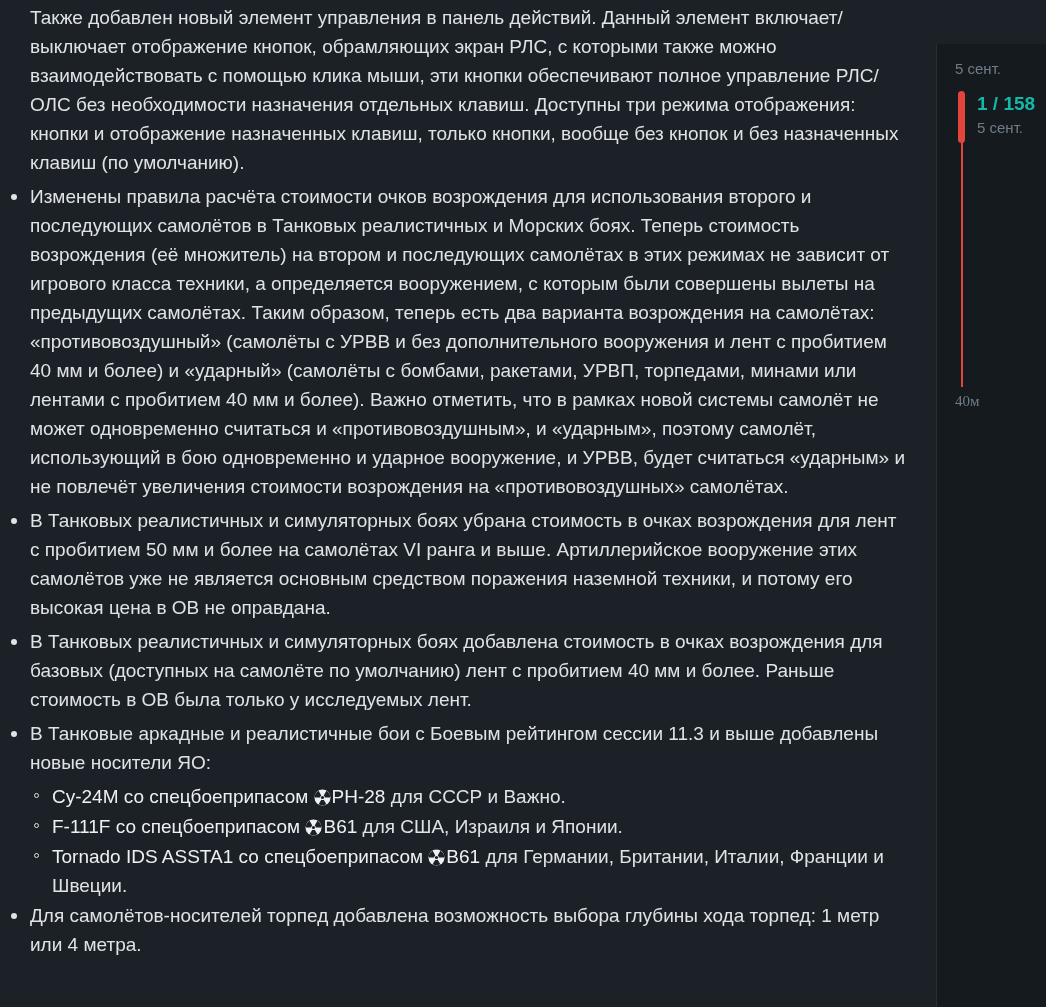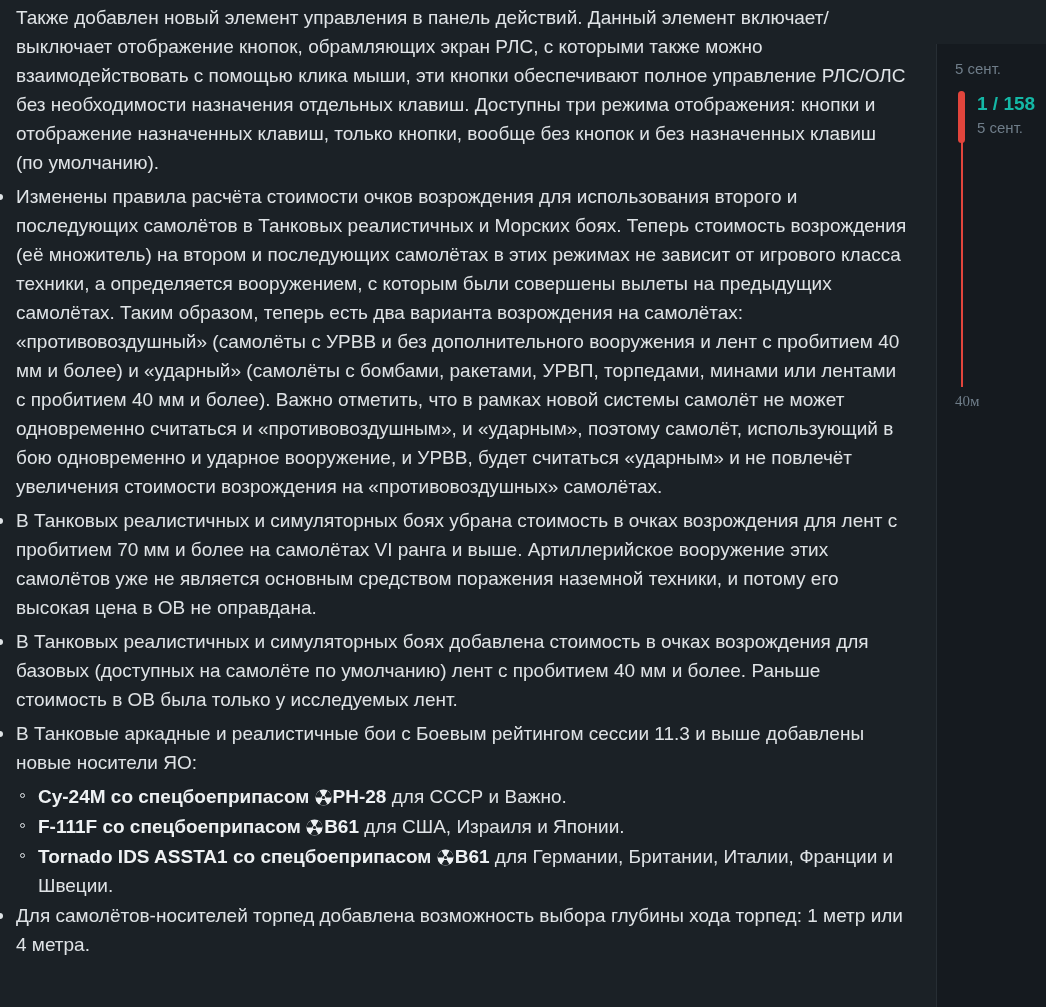--- a/index.html
+++ b/index.html
@@ -14,37 +14,37 @@
   *{margin:0;padding:0;box-sizing:border-box;}
   html,body{width:1046px;height:1007px;overflow:hidden;}
   body{
     background:var(--bg);
     font-family:"Liberation Sans","DejaVu Sans",sans-serif;
     color:var(--text);
     display:flex;
   }
   .main{
     flex:1 1 auto;
-    padding:3px 28px 0 16px;
+    padding:3px 28px 0 30px;
     font-size:19px;
     line-height:29px;
   }
   .item{position:relative;margin-bottom:5px;}
   .marker{position:absolute;display:block;}
   .marker.dot{
     left:-19px;top:12px;width:6px;height:6px;border-radius:50%;
     background:var(--text);
   }
   .marker.circle{
     left:-18px;top:11px;width:5px;height:5px;border-radius:50%;
     border:1.6px solid var(--text);background:transparent;
   }
   .sublist{margin-left:22px;}
   .subitem{margin-bottom:1px;}
-  .b{font-weight:700;color:var(--text-bold);}
+  .b{font-weight:400;color:var(--text-bold);}
   .rad-icon{
     width:17px;height:17px;
     vertical-align:-3px;
     margin-right:1px;
   }
   
   .sidebar{
     flex:0 0 110px;
     position:relative;
     background:var(--bg-side);
@@ -81,21 +81,21 @@
     font-size:15px;color:var(--muted);font-family:Liberation Serif, serif;
   }
 </style>
 </head>
 <body>
 
 <div class="main">
   <div id="content-list">
       <div class="item plain"><span>Также добавлен новый элемент управления в панель действий. Данный элемент включает/выключает отображение кнопок, обрамляющих экран РЛС, с которыми также можно взаимодействовать с помощью клика мыши, эти кнопки обеспечивают полное управление РЛС/ОЛС без необходимости назначения отдельных клавиш. Доступны три режима отображения: кнопки и отображение назначенных клавиш, только кнопки, вообще без кнопок и без назначенных клавиш (по умолчанию).</span></div>
       <div class="item bulleted"><span class="marker dot"></span><span>Изменены правила расчёта стоимости очков возрождения для использования второго и последующих самолётов в Танковых реалистичных и Морских боях. Теперь стоимость возрождения (её множитель) на втором и последующих самолётах в этих режимах не зависит от игрового класса техники, а определяется вооружением, с которым были совершены вылеты на предыдущих самолётах. Таким образом, теперь есть два варианта возрождения на самолётах: «противовоздушный» (самолёты с УРВВ и без дополнительного вооружения и лент с пробитием 40 мм и более) и «ударный» (самолёты с бомбами, ракетами, УРВП, торпедами, минами или лентами с пробитием 40 мм и более). Важно отметить, что в рамках новой системы самолёт не может одновременно считаться и «противовоздушным», и «ударным», поэтому самолёт, использующий в бою одновременно и ударное вооружение, и УРВВ, будет считаться «ударным» и не повлечёт увеличения стоимости возрождения на «противовоздушных» самолётах.</span></div>
-      <div class="item bulleted"><span class="marker dot"></span><span>В Танковых реалистичных и симуляторных боях убрана стоимость в очках возрождения для лент с пробитием 70 мм и более на самолётах VI ранга и выше. Артиллерийское вооружение этих самолётов уже не является основным средством поражения наземной техники, и потому его высокая цена в ОВ не оправдана.</span></div>
+      <div class="item bulleted"><span class="marker dot"></span><span>В Танковых реалистичных и симуляторных боях убрана стоимость в очках возрождения для лент с пробитием 50 мм и более на самолётах VI ранга и выше. Артиллерийское вооружение этих самолётов уже не является основным средством поражения наземной техники, и потому его высокая цена в ОВ не оправдана.</span></div>
       <div class="item bulleted"><span class="marker dot"></span><span>В Танковых реалистичных и симуляторных боях добавлена стоимость в очках возрождения для базовых (доступных на самолёте по умолчанию) лент с пробитием 40 мм и более. Раньше стоимость в ОВ была только у исследуемых лент.</span></div>
       <div class="item bulleted"><span class="marker dot"></span><span>В Танковые аркадные и реалистичные бои с Боевым рейтингом сессии 11.3 и выше добавлены новые носители ЯО:</span></div>
       <div class="sublist">
         <div class="item subitem"><span class="marker circle"></span><span class="b">Су-24М со спецбоеприпасом </span><svg viewBox="0 0 18 18" xmlns="http://www.w3.org/2000/svg" class="rad-icon">
     <circle cx="9" cy="9" r="8.5" fill="#eef1f3"></circle>
     <path fill="#1b2126" d="M10.3 11.25 L13.1 16.1 A8.2 8.2 0 0 1 4.9 16.1 L7.7 11.25 A2.6 2.6 0 0 0 10.3 11.25 Z"></path>
     <path fill="#1b2126" d="M6.4 9 L0.8 9 A8.2 8.2 0 0 1 4.9 1.9 L7.7 6.75 A2.6 2.6 0 0 0 6.4 9 Z"></path>
     <path fill="#1b2126" d="M10.3 6.75 L13.1 1.9 A8.2 8.2 0 0 1 17.2 9 L11.6 9 A2.6 2.6 0 0 0 10.3 6.75 Z"></path>
     <circle cx="9" cy="9" r="1.7" fill="#1b2126"></circle>
   </svg><span class="b">РН-28</span><span> для СССР и Важно.</span></div>

